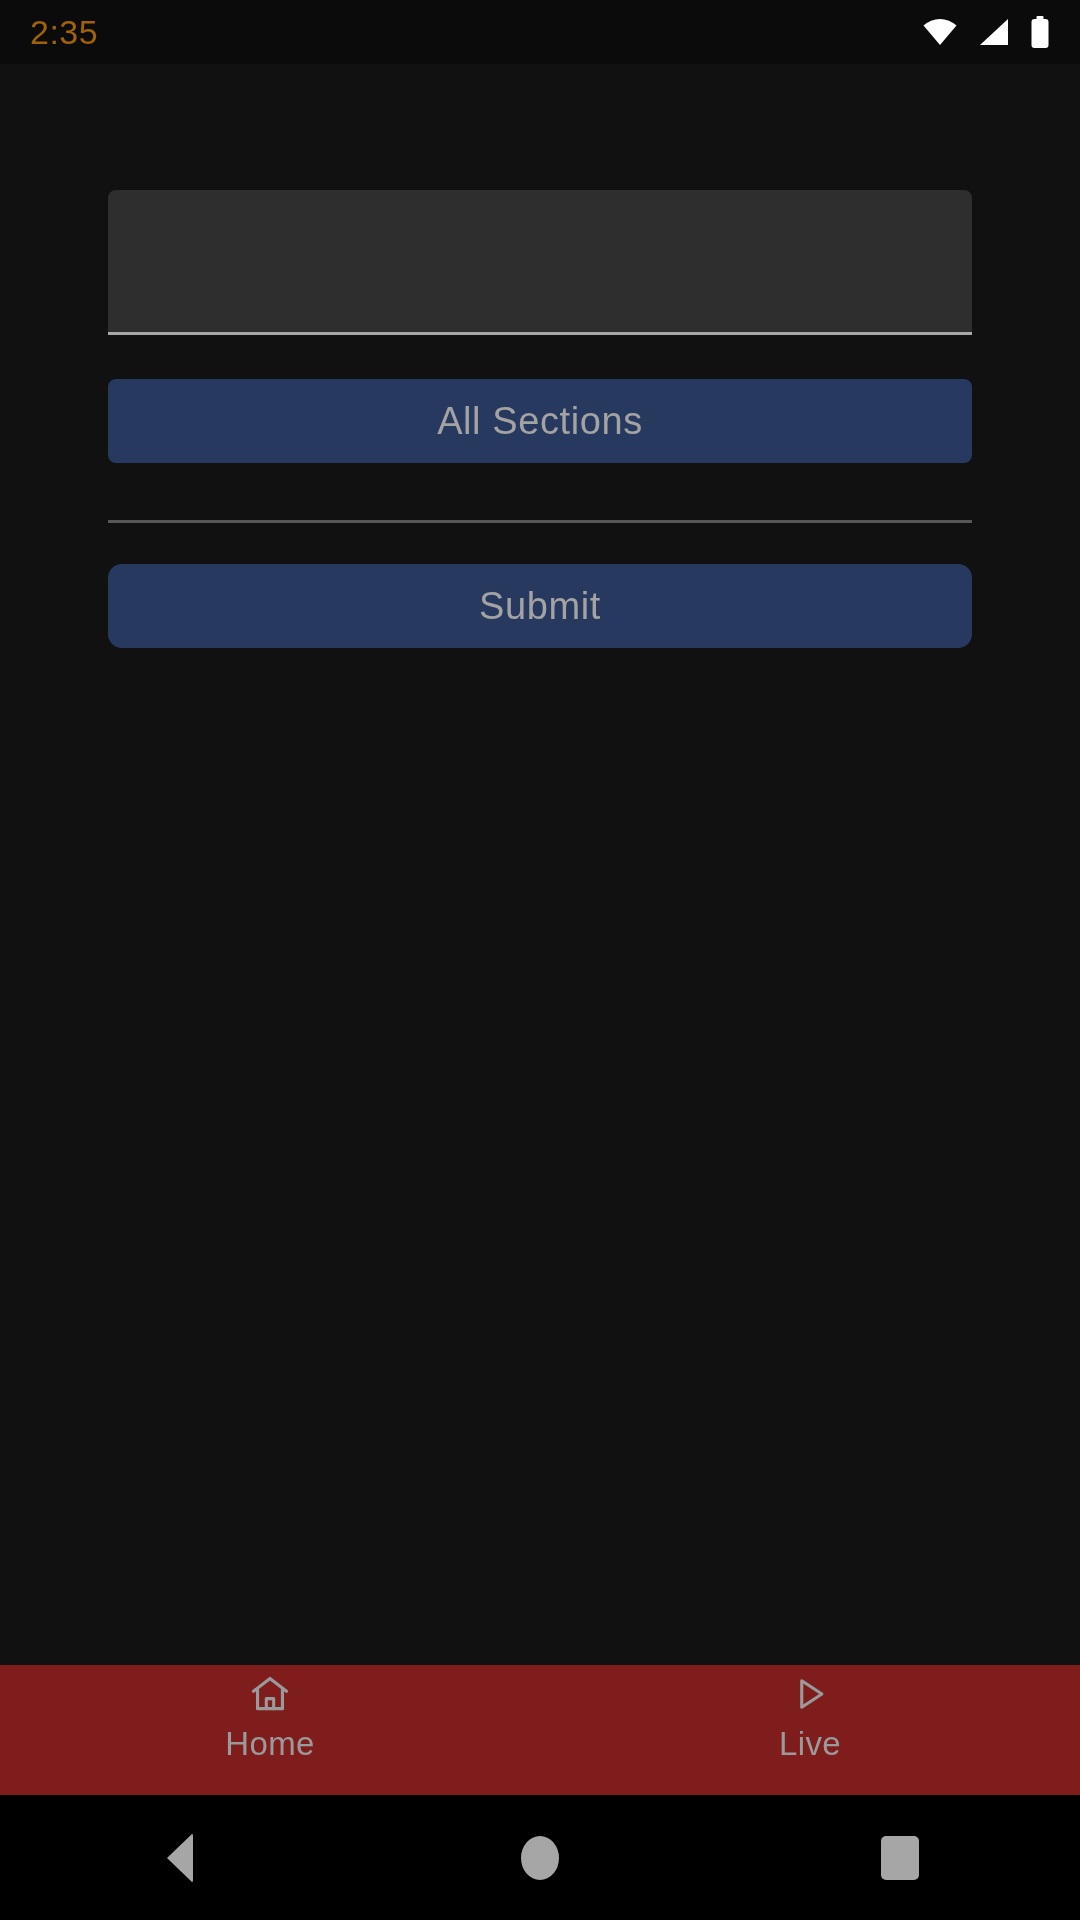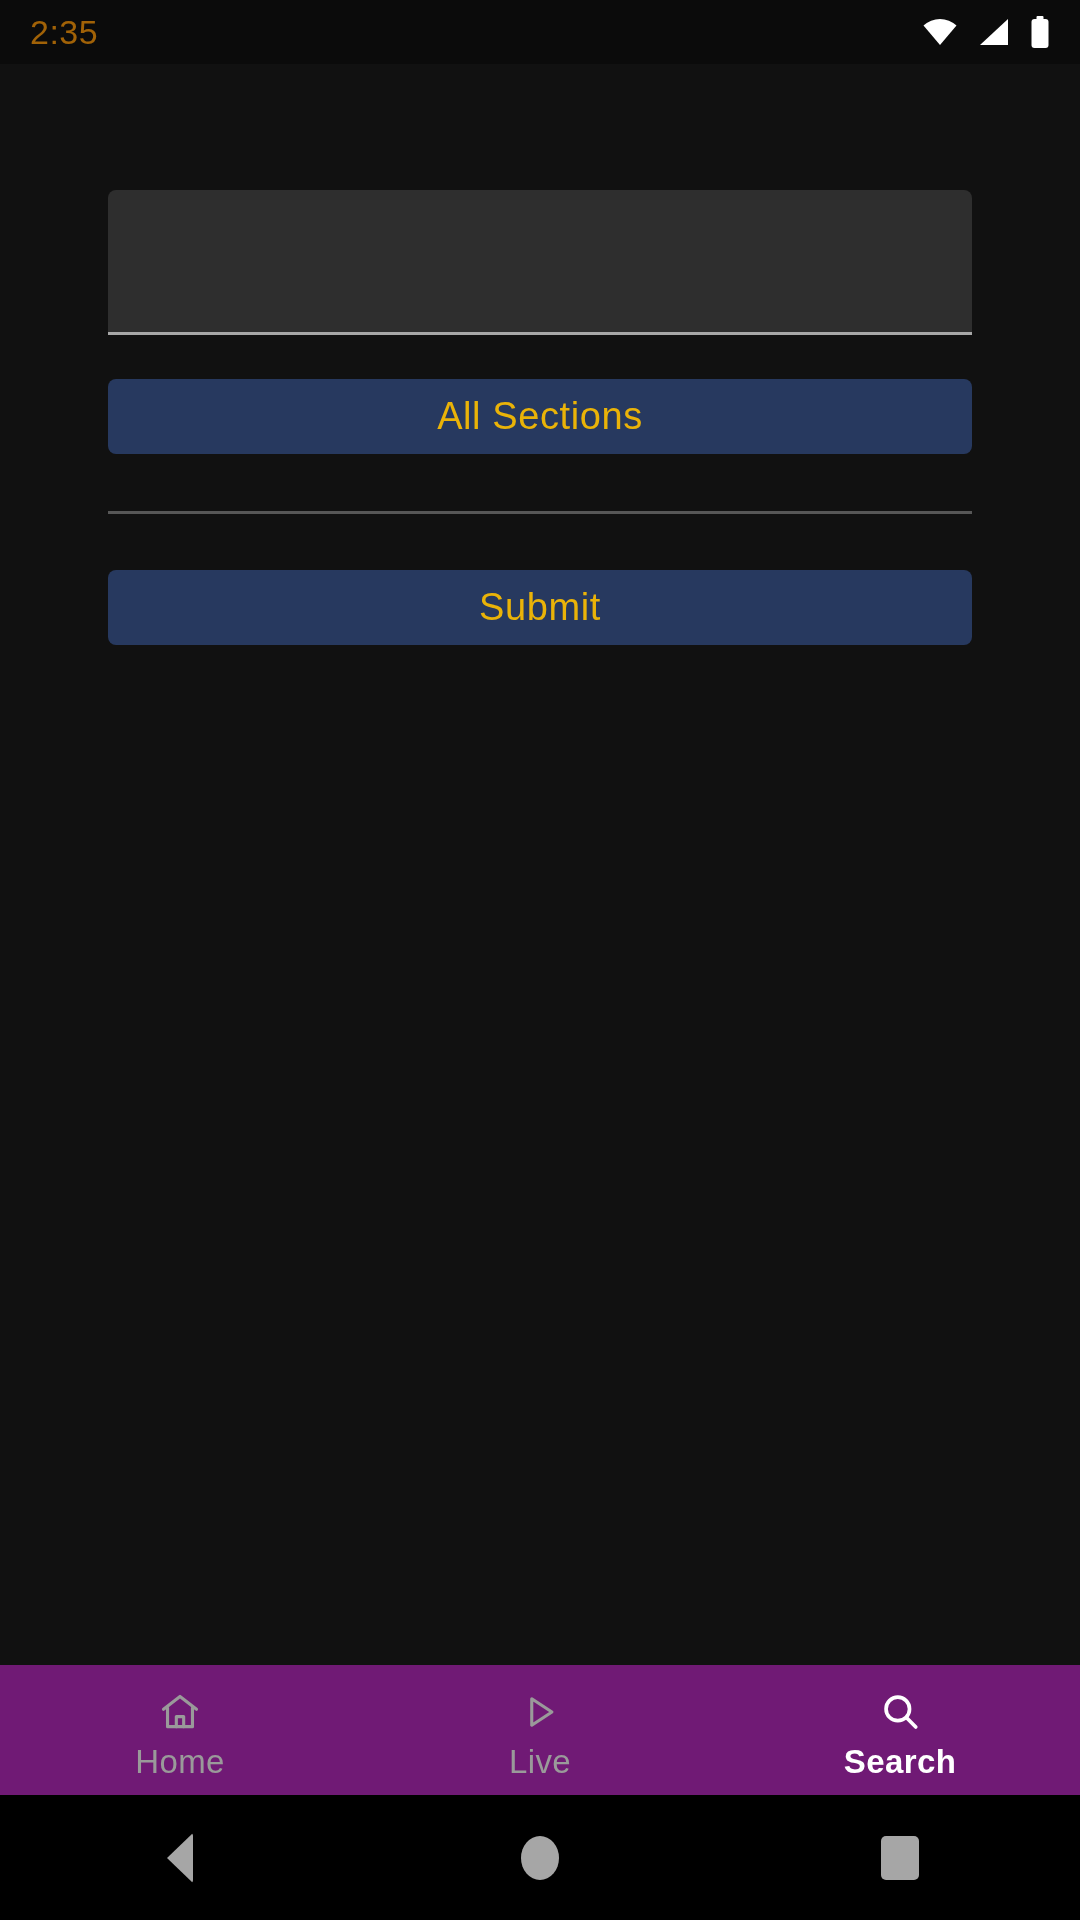--- a/index.html
+++ b/index.html
@@ -70,51 +70,51 @@
     outline:none;
     display:block;
   }
   .textfield::placeholder { color:#8a8a8a; }
 
   .btn {
     display:flex;
     align-items:center;
     justify-content:center;
     width:100%;
-    height:75px;
+    height:84px;
     background:#27395f;
     border:none;
     border-radius:8px;
-    color:#eab308;
+    color:#a3a3a3;
     font-family:"Liberation Sans", sans-serif;
     font-size:38px;
     font-weight:500;
     letter-spacing:0.6px;
     cursor:pointer;
   }
 
   .btn-all-sections { margin-top:44px; }
   .btn-date-range   { margin-top:72px; }
 
   .divider {
     height:3px;
     background:#575757;
     margin-top:57px;
     width:100%;
   }
 
-  .btn-submit { margin-top:56px; }
+  .btn-submit { margin-top:41px;border-radius:14px; }
 
   
   .bottom-nav {
     flex:0 0 130px;
     height:130px;
-    background:#701a75;
-    display:flex;
-    align-items:center;
+    background:#7f1d1d;
+    display:flex;
+    align-items:flex-start;
   }
   .nav-item {
     flex:1 1 0;
     display:flex;
     flex-direction:column;
     align-items:center;
     justify-content:center;
     gap:10px;
     cursor:pointer;
     padding-top:6px;
@@ -221,29 +221,20 @@
     <div class="nav-item">
       <span class="nav-icon">
         <svg width="44" height="44" viewBox="0 0 24 24" fill="none" stroke="#9a9a9a" stroke-width="1.7" stroke-linejoin="round">
           <path d="M7.5 4.8 L18.5 12 L7.5 19.2 Z"></path>
         </svg>
       </span>
       <span class="nav-label">Live</span>
     </div>
 
 
-    <div class="nav-item active">
-      <span class="nav-icon">
-        <svg width="44" height="44" viewBox="0 0 24 24" fill="none" stroke="#ffffff" stroke-width="2" stroke-linecap="round">
-          <circle cx="10.8" cy="10.3" r="6.4"></circle>
-          <path d="M15.6 15.1 L20.6 20.2"></path>
-        </svg>
-      </span>
-      <span class="nav-label">Search</span>
-    </div>
 
   </div>
 
   <div class="system-nav">
     <div class="sys-btn">
       <span class="sys-back"></span>
     </div>
     <div class="sys-btn">
       <span class="sys-home"></span>
     </div>

